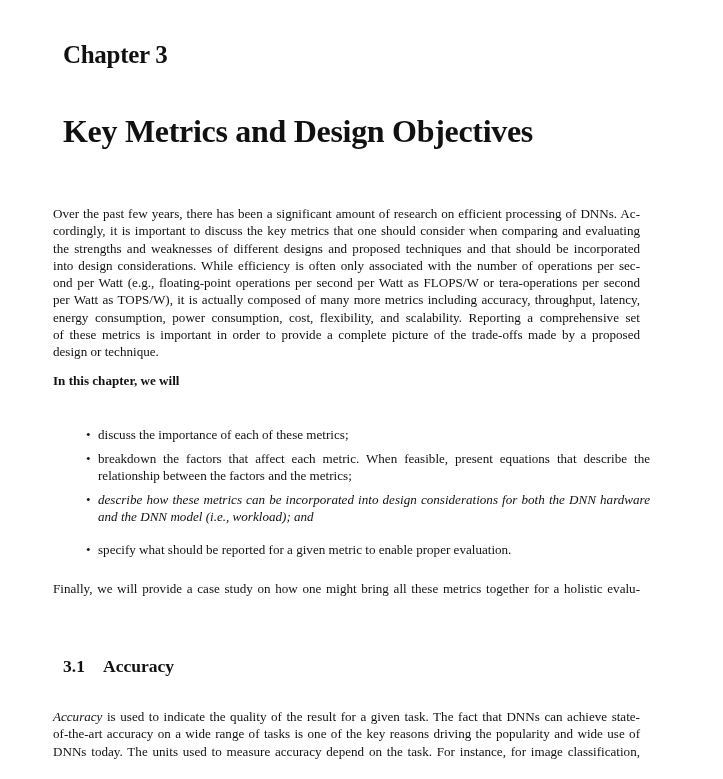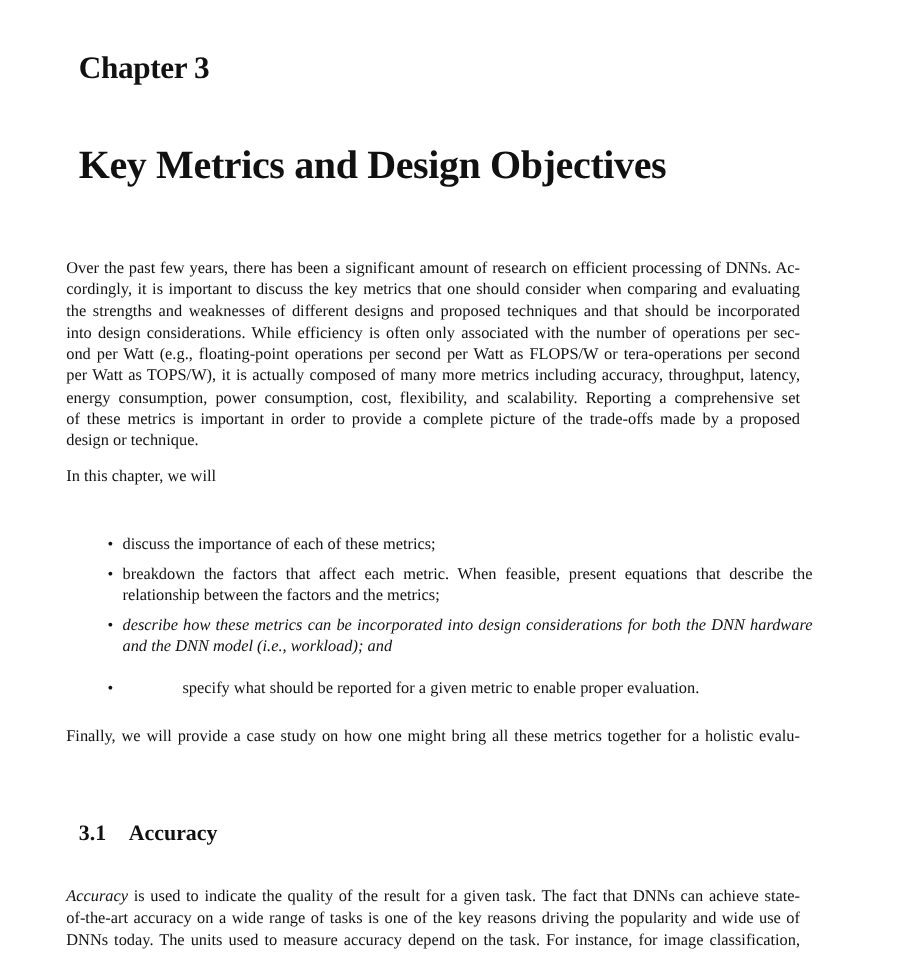--- a/index.html
+++ b/index.html
@@ -5,21 +5,21 @@
   html, body { margin: 0; padding: 0; background: #ffffff; }
   body { width: 723px; height: 779px; position: relative; overflow: hidden;
          font-family: "Liberation Serif", "DejaVu Serif", serif; color: #111; }
   .abs { position: absolute; margin-top: 28px; }
   .chapter-label { left: 63px; top: 13px; font-size: 25px; font-weight: bold; letter-spacing: -0.3px; }
   .chapter-title { left: 63px; top: 85px; font-size: 32px; font-weight: bold; letter-spacing: -0.3px; }
   .para { left: 53px; width: 587px; font-size: 13.1px; line-height: 17.3px; text-align: justify; }
   .para .line { display: block; text-align: justify; text-align-last: justify; white-space: nowrap; }
   .para .line.last { text-align-last: left; }
   .p1 { top: 177px; }
-  .p2 { top: 344px; }
+  .p2 { top: 344px; font-weight: bold; }
   .bullets { left: 86px; width: 564px; font-size: 13.1px; line-height: 17.3px; }
   .bullet { position: absolute; left: 0; width: 564px; }
   .bullet .dot { position: absolute; left: 0; top: 0; }
   .bullet .text { position: absolute; left: 12px; width: 552px; }
   .b1 { top: 398px; } .b2 { top: 422px; } .b3 { top: 463px; } .b4 { top: 513px; }
   .p3 { top: 552px; }
   .section-heading { left: 63px; top: 628px; font-size: 17.5px; font-weight: bold; }
   .section-heading .num { display: inline-block; width: 40px; }
   .p4 { top: 680px; }
   .page-number { left: 0; width: 574px; top: 748px; text-align: center; font-size: 13.1px; }
@@ -63,21 +63,21 @@
   </div>
   <div class="bullet b3">
     <span class="dot">•</span>
     <div class="text para" style="position:absolute;left:12px;width:552px;font-style:italic;">
       <span class="line">describe how these metrics can be incorporated into design considerations for both the DNN hardware</span>
       <span class="line last">and the DNN model (i.e., workload); and</span>
     </div>
   </div>
   <div class="bullet b4">
     <span class="dot">•</span>
-    <div class="text para" style="position:absolute;left:12px;width:552px;margin-left:48px;">
+    <div class="text para" style="position:absolute;left:12px;width:552px;">
       <span class="line last">specify what should be reported for a given metric to enable proper evaluation.</span>
     </div>
   </div>
 </div>
 
 <div class="abs para p3">
   <span class="line">Finally, we will provide a case study on how one might bring all these metrics together for a holistic evalu-</span>
 </div>
 
 <div class="abs section-heading">

